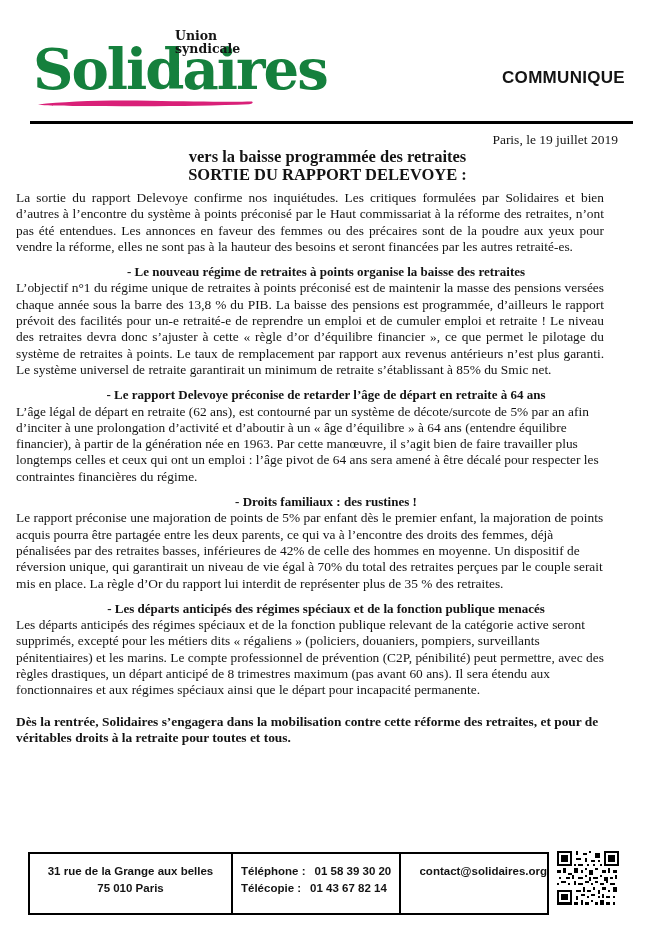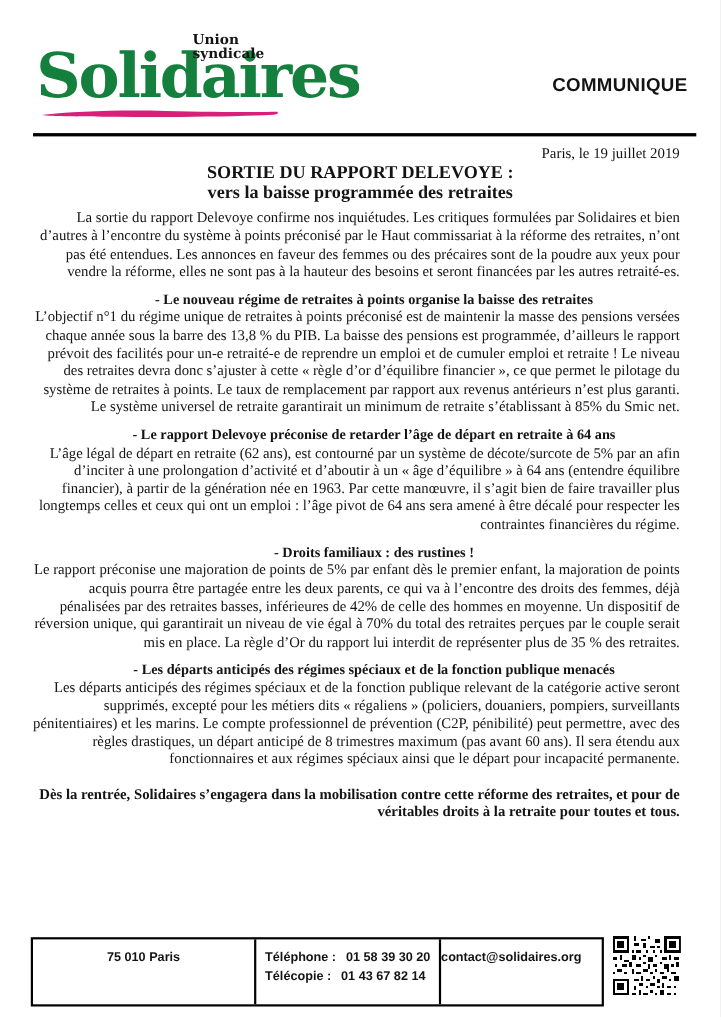--- a/index.html
+++ b/index.html
@@ -47,26 +47,26 @@
 
   .title {
     position:absolute; left:0; top:148px; width:100%;
     margin:0; text-align:center;
     font-size:16.5px; font-weight:bold; line-height:1.1;
   }
   .title span { display:block; }
 
   
   .content {
-    position:absolute; left:30px; top:190px;
+    position:absolute; left:16px; top:190px;
     width:588px; bottom:82px;
     font-size:13.4px; line-height:16.3px;
     overflow:hidden;
   }
-  .content p { margin:0;text-align:right; }
+  .content p { margin:0; }
   .justify { text-align:justify; }
   .section-heading {
     margin:9px 0 0 0;
     font-size:13px; font-weight:bold; line-height:16.3px;
     text-indent:32px;
     text-align:center;
   }
   .conclusion { margin-top:15px !important; font-weight:bold; }
 
   
@@ -75,21 +75,21 @@
     width:521px; height:63px;
     border:2px solid #000; box-sizing:border-box;
     display:flex;
     font-family:"Liberation Sans", sans-serif;
     font-weight:bold; font-size:11.5px; line-height:17px;
     white-space:nowrap;
   }
   .footer-cell { box-sizing:border-box; padding-top:9px; }
   .cell-address { width:203px; text-align:center; border-right:2px solid #000; }
   .cell-phones  { width:168px; border-right:2px solid #000; padding-left:8px; }
-  .cell-web     { flex:1; text-align:left;border-radius:20px; }
+  .cell-web     { flex:1; text-align:right;border-radius:20px; }
   .footer-row { display:flex; gap:9px; }
   .footer-line { display:block; }
   .cell-web a { color:#141414; text-decoration:none; }
 
   .qr { position:absolute; left:557px; top:851px; }
 </style>
 </head>
 <body>
 
 <div class="page">
@@ -105,22 +105,22 @@
     </svg>
   </div>
 
   <div class="doc-type">COMMUNIQUE</div>
 
   <div class="rule"></div>
 
   <div class="dateline">Paris, le 19 juillet 2019</div>
 
   <h1 class="title">
+    <span>vers la baisse programmée des retraites</span>
     <span>SORTIE DU RAPPORT DELEVOYE :</span>
-    <span>vers la baisse programmée des retraites</span>
   </h1>
 
   <main class="content">
     <p class="justify">La sortie du rapport Delevoye confirme nos inquiétudes. Les critiques formulées par Solidaires et bien d’autres à l’encontre du système à points préconisé par le Haut commissariat à la réforme des retraites, n’ont pas été entendues. Les annonces en faveur des femmes ou des précaires sont de la poudre aux yeux pour vendre la réforme, elles ne sont pas à la hauteur des besoins et seront financées par les autres retraité-es.</p>
 
     <section>
       <h2 class="section-heading">- Le nouveau régime de retraites à points organise la baisse des retraites</h2>
       <p class="justify">L’objectif n°1 du régime unique de retraites à points préconisé est de maintenir la masse des pensions versées chaque année sous la barre des 13,8 % du PIB. La baisse des pensions est programmée, d’ailleurs le rapport prévoit des facilités pour un-e retraité-e de reprendre un emploi et de cumuler emploi et retraite ! Le niveau des retraites devra donc s’ajuster à cette « règle d’or d’équilibre financier », ce que permet le pilotage du système de retraites à points. Le taux de remplacement par rapport aux revenus antérieurs n’est plus garanti. Le système universel de retraite garantirait un minimum de retraite s’établissant à 85% du Smic net.</p>
     </section>
 
@@ -137,20 +137,21 @@
     <section>
       <h2 class="section-heading">- Les départs anticipés des régimes spéciaux et de la fonction publique menacés</h2>
       <p>Les départs anticipés des régimes spéciaux et de la fonction publique relevant de la catégorie active seront supprimés, excepté pour les métiers dits « régaliens » (policiers, douaniers, pompiers, surveillants pénitentiaires) et les marins. Le compte professionnel de prévention (C2P, pénibilité) peut permettre, avec des règles drastiques, un départ anticipé de 8 trimestres maximum (pas avant 60 ans). Il sera étendu aux fonctionnaires et aux régimes spéciaux ainsi que le départ pour incapacité permanente.</p>
     </section>
 
     <p class="conclusion">Dès la rentrée, Solidaires s’engagera dans la mobilisation contre cette réforme des retraites, et pour de véritables droits à la retraite pour toutes et tous.</p>
   </main>
 
   <div class="footer-table">
     <div class="footer-cell cell-address">
+      <span class="footer-line">31 rue de la Grange aux belles</span>
       <span class="footer-line">75 010 Paris</span>
     </div>
     <div class="footer-cell cell-phones">
       <div class="footer-row">
         <span>Téléphone :</span>
         <span>01 58 39 30 20</span>
       </div>
       <div class="footer-row">
         <span>Télécopie :</span>
         <span>01 43 67 82 14</span>

